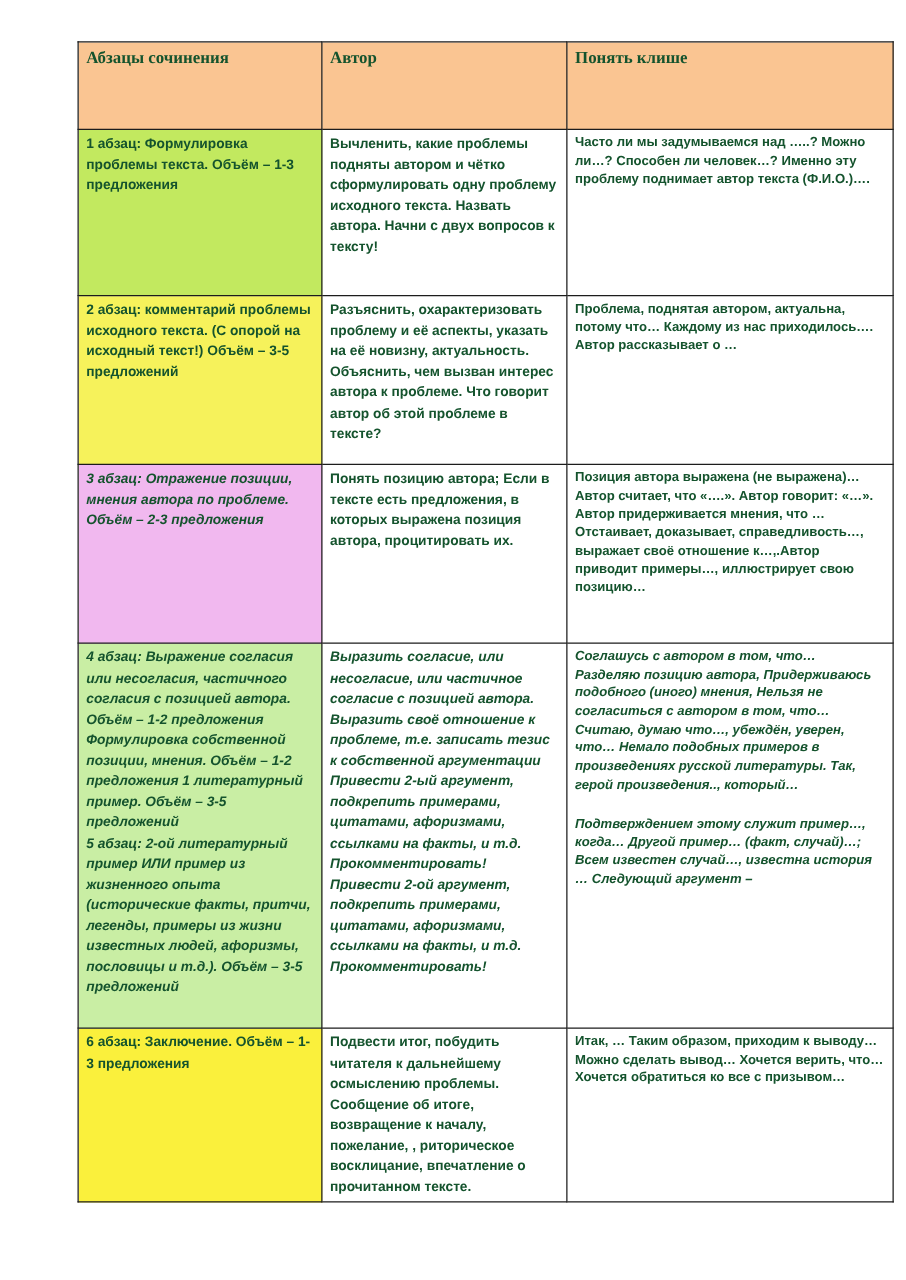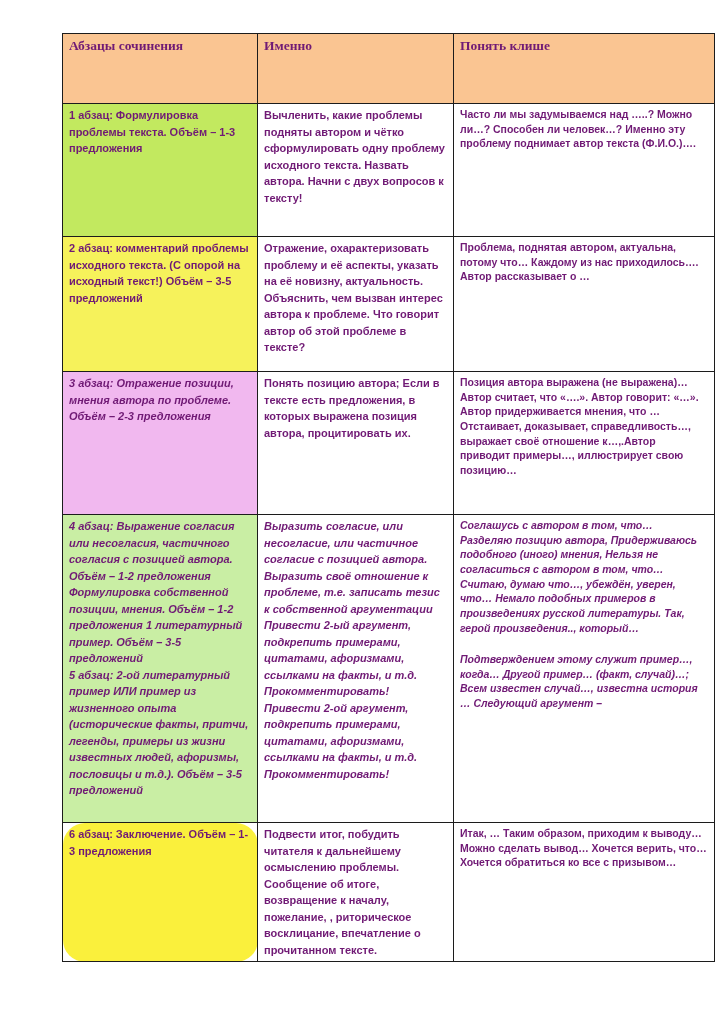--- a/index.html
+++ b/index.html
@@ -21,21 +21,21 @@
   col.c1 { width: 195px; }
   col.c2 { width: 196px; }
   col.c3 { width: 261px; }
 
   th, td {
     border: 1px solid #1c1c1c;
     vertical-align: top;
     text-align: left;
     padding: 3px 7px 3px 6px;
     font-weight: bold;
-    color: #701a75;
+    color: #14532d;
     background: #ffffff;
   }
   th {
     font-family: "Liberation Serif", "DejaVu Serif", serif;
     font-size: 13.5px;
     line-height: 1.3;
   }
   td { font-size: 11px; line-height: 1.5; }
   td.cliche { font-size: 10.5px; line-height: 1.4; margin-top: 16px; }
 
@@ -55,33 +55,33 @@
 <div class="page">
   <table class="doc">
     <colgroup>
       <col class="c1">
         <col class="c2">
         <col class="c3">
     </colgroup>
     <thead>
       <tr class="r-header">
         <th style="background-color: rgb(250, 197, 146);">Абзацы сочинения</th>
-        <th style="background-color: rgb(250, 197, 146);">Именно</th>
+        <th style="background-color: rgb(250, 197, 146);">Автор</th>
         <th style="background-color: rgb(250, 197, 146);">Понять клише</th>
       </tr>
     </thead>
     <tbody>
       <tr class="r-1">
         <td class="key" style="background-color: rgb(194, 233, 95);">1 абзац: Формулировка проблемы текста. Объём – 1-3 предложения</td>
         <td>Вычленить, какие проблемы подняты автором и чётко сформулировать одну проблему исходного текста. Назвать автора. Начни с двух вопросов к тексту!</td>
         <td class="cliche">Часто ли мы задумываемся над …..? Можно ли…? Способен ли человек…? Именно эту проблему поднимает автор текста (Ф.И.О.)….</td>
       </tr>
       <tr class="r-2">
         <td class="key" style="background-color: rgb(246, 242, 91);">2 абзац: комментарий проблемы исходного текста. (С опорой на исходный текст!) Объём – 3-5 предложений</td>
-        <td>Отражение, охарактеризовать проблему и её аспекты, указать на её новизну, актуальность. Объяснить, чем вызван интерес автора к проблеме. Что говорит автор об этой проблеме в тексте?</td>
+        <td>Разъяснить, охарактеризовать проблему и её аспекты, указать на её новизну, актуальность. Объяснить, чем вызван интерес автора к проблеме. Что говорит автор об этой проблеме в тексте?</td>
         <td class="cliche">Проблема, поднятая автором, актуальна,  потому что… Каждому из нас приходилось…. Автор рассказывает о …</td>
       </tr>
       <tr class="r-3">
         <td class="key" style="background-color: rgb(241, 184, 239); font-style: italic;">3 абзац: Отражение позиции, мнения автора по проблеме. Объём – 2-3 предложения</td>
         <td>Понять позицию автора; Если в тексте есть предложения, в которых выражена позиция автора, процитировать их.</td>
         <td class="cliche">Позиция автора выражена (не выражена)… Автор считает, что «….». Автор говорит: «…». Автор придерживается мнения, что … Отстаивает, доказывает, справедливость…, выражает своё отношение к…,.Автор приводит примеры…, иллюстрирует свою позицию…</td>
       </tr>
       <tr class="r-4">
         <td class="key" style="background-color: rgb(201, 238, 164);">
           <div class="p1">4 абзац: Выражение согласия или несогласия, частичного согласия с позицией автора. Объём – 1-2 предложения Формулировка собственной позиции, мнения. Объём – 1-2 предложения 1 литературный пример. Объём – 3-5 предложений</div>
@@ -90,19 +90,19 @@
         <td>
           <div class="p1">Выразить согласие, или несогласие, или частичное согласие с позицией автора. Выразить своё отношение к проблеме, т.е. записать тезис к собственной аргументации Привести 2-ый аргумент, подкрепить примерами, цитатами, афоризмами, ссылками на факты, и т.д. Прокомментировать!</div>
           <div class="p2">Привести 2-ой аргумент, подкрепить примерами, цитатами, афоризмами, ссылками на факты, и т.д. Прокомментировать!</div>
         </td>
         <td class="cliche">
           <div class="p1">Соглашусь с автором в том, что… Разделяю позицию автора, Придерживаюсь подобного (иного) мнения, Нельзя не согласиться с автором в том, что… Считаю, думаю что…, убеждён, уверен, что… Немало подобных примеров в произведениях русской литературы. Так, герой произведения.., который…</div>
           <div class="p2">Подтверждением этому служит пример…, когда… Другой пример… (факт, случай)…; Всем известен случай…, известна история … Следующий аргумент –</div>
         </td>
       </tr>
       <tr class="r-5">
-        <td class="key" style="background-color: rgb(250, 240, 60); border-radius: 22px;">6 абзац: Заключение. Объём – 1- 3 предложения</td>
+        <td class="key" style="background-color: rgb(250, 240, 60);">6 абзац: Заключение. Объём – 1- 3 предложения</td>
         <td>Подвести итог, побудить читателя к дальнейшему осмыслению проблемы. Сообщение об итоге, возвращение к началу, пожелание, , риторическое восклицание, впечатление о прочитанном тексте.</td>
         <td class="cliche">Итак, … Таким образом, приходим к выводу… Можно сделать вывод… Хочется верить, что… Хочется обратиться ко все с призывом…</td>
       </tr>
     </tbody>
   </table>
 </div>
 
 </body></html>

